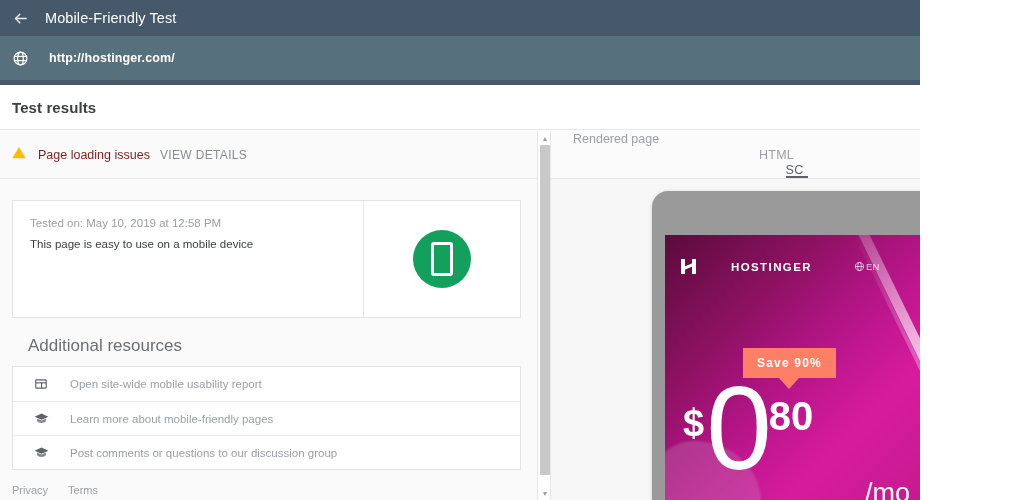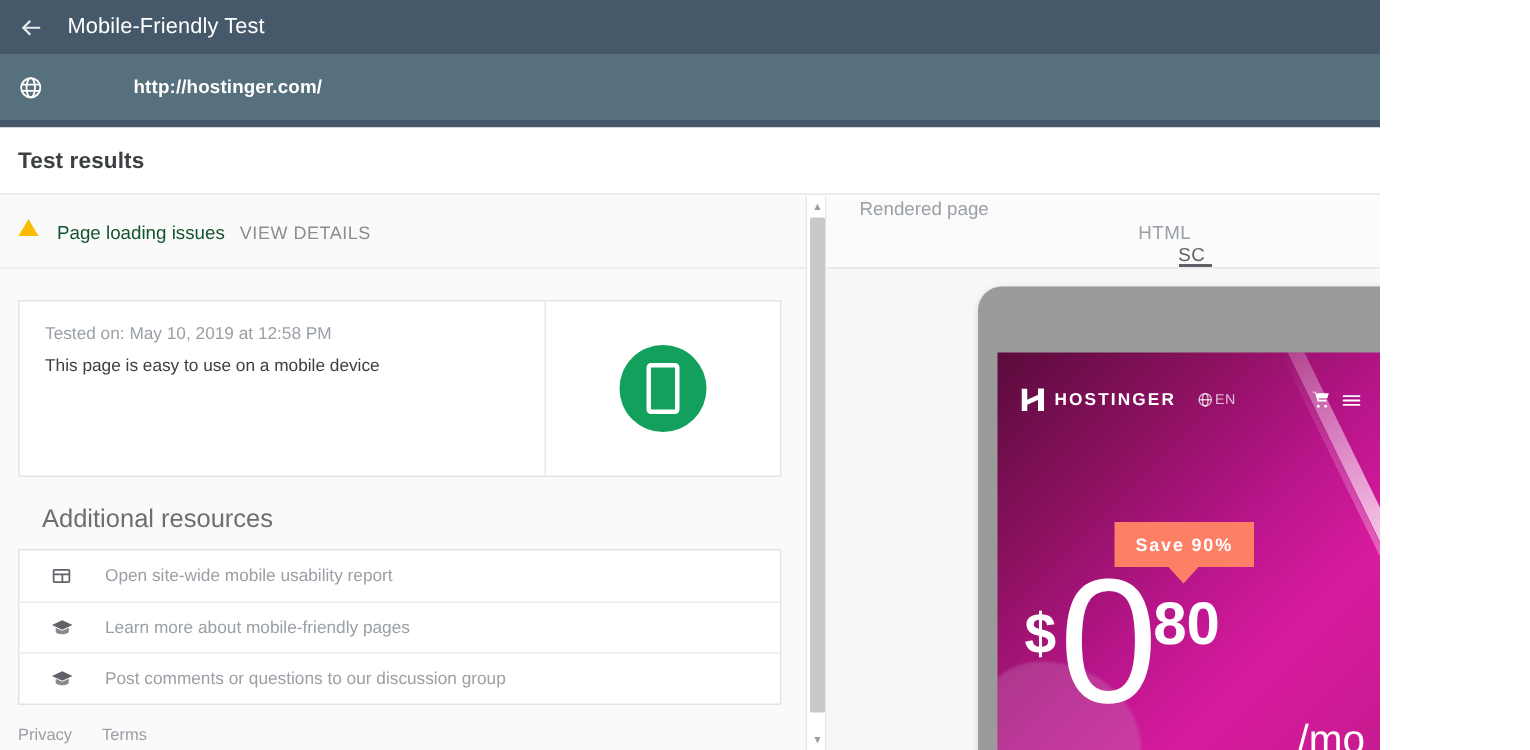--- a/index.html
+++ b/index.html
@@ -59,21 +59,20 @@
 
   
   .urlbar {
     position: absolute;
     top: 36px; left: 0;
     width: 1020px;
     height: 44px;
     background: #57707e;
     display: flex;
     align-items: center;
-    gap: 40px;
   }
   .globe-wrap {
     width: 40px;
     height: 44px;
     display: flex;
     align-items: center;
     justify-content: center;
     color: #ffffff;
   }
   .url-text {
@@ -131,21 +130,21 @@
     height: 48px;
     background: #fafafa;
     display: flex;
     align-items: center;
     border-bottom: 1px solid #e8e8e8;
     padding-left: 11px;
   }
   .warn-tri { flex: 0 0 auto; }
   .warn-text {
     font-size: 12.5px;
-    color: #14532d;
+    color: #7f1d1d;
     margin-left: 11px;
   }
   .view-details {
     font-size: 12px;
     color: #8a8d91;
     margin-left: 10px;
     letter-spacing: 0.35px;
     cursor: pointer;
   }
 
@@ -363,20 +362,21 @@
     border-radius: 44% 56% 50% 50% / 60% 55% 45% 40%;
     filter: blur(1px);
   }
   .site-header {
     position: absolute;
     top: 24px; left: 0;
     width: 100%;
     display: flex;
     align-items: center;
     padding: 0 16px;
+    gap: 28px;
   }
   .brand-mark {
     width: 15px; height: 15px;
     position: relative;
     flex: 0 0 15px;
   }
   .brand-mark::before, .brand-mark::after {
     content: "";
     position: absolute;
     width: 4px; height: 15px;

